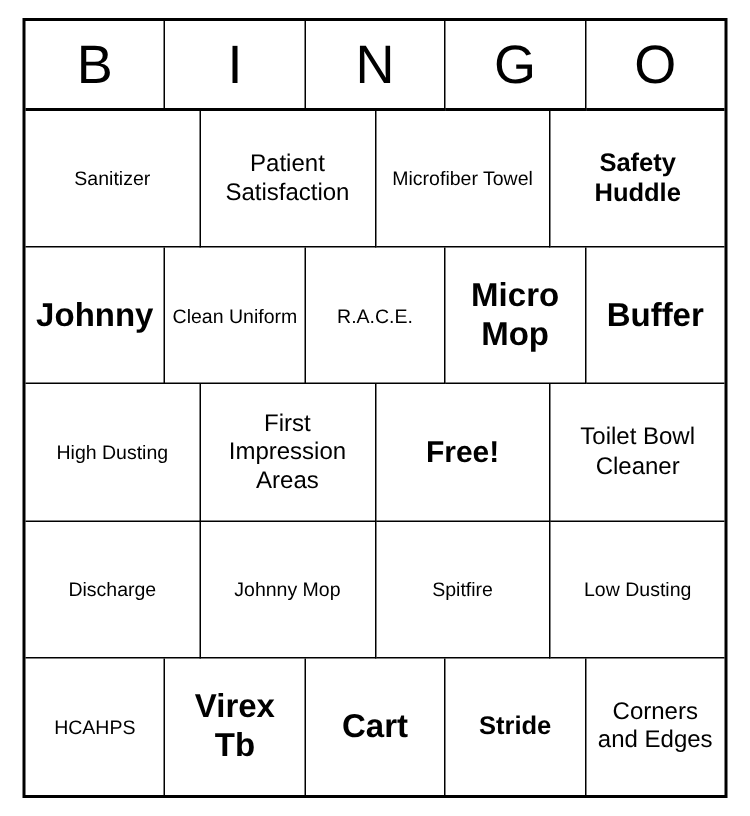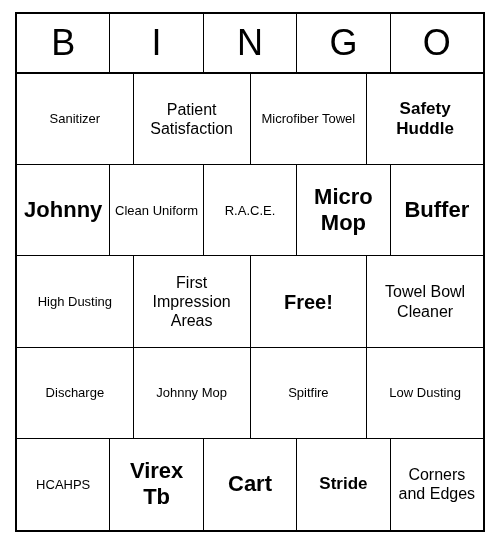--- a/index.html
+++ b/index.html
@@ -121,21 +121,21 @@
         <div class="bingo-cell large-text">Johnny</div>
         <div class="bingo-cell ">Clean Uniform</div>
         <div class="bingo-cell ">R.A.C.E.</div>
         <div class="bingo-cell large-text">Micro Mop</div>
         <div class="bingo-cell large-text">Buffer</div>
       </div>
       <div class="bingo-row">
         <div class="bingo-cell ">High Dusting</div>
         <div class="bingo-cell small-text">First Impression Areas</div>
         <div class="bingo-cell free-cell">Free!</div>
-        <div class="bingo-cell small-text">Towel Bowl Cleaner</div>
+        <div class="bingo-cell small-text">Toilet Bowl Cleaner</div>
       </div>
       <div class="bingo-row">
         <div class="bingo-cell ">Discharge</div>
         <div class="bingo-cell ">Johnny Mop</div>
         <div class="bingo-cell ">Spitfire</div>
         <div class="bingo-cell ">Low Dusting</div>
       </div>
       <div class="bingo-row">
         <div class="bingo-cell ">HCAHPS</div>
         <div class="bingo-cell large-text">Virex Tb</div>

